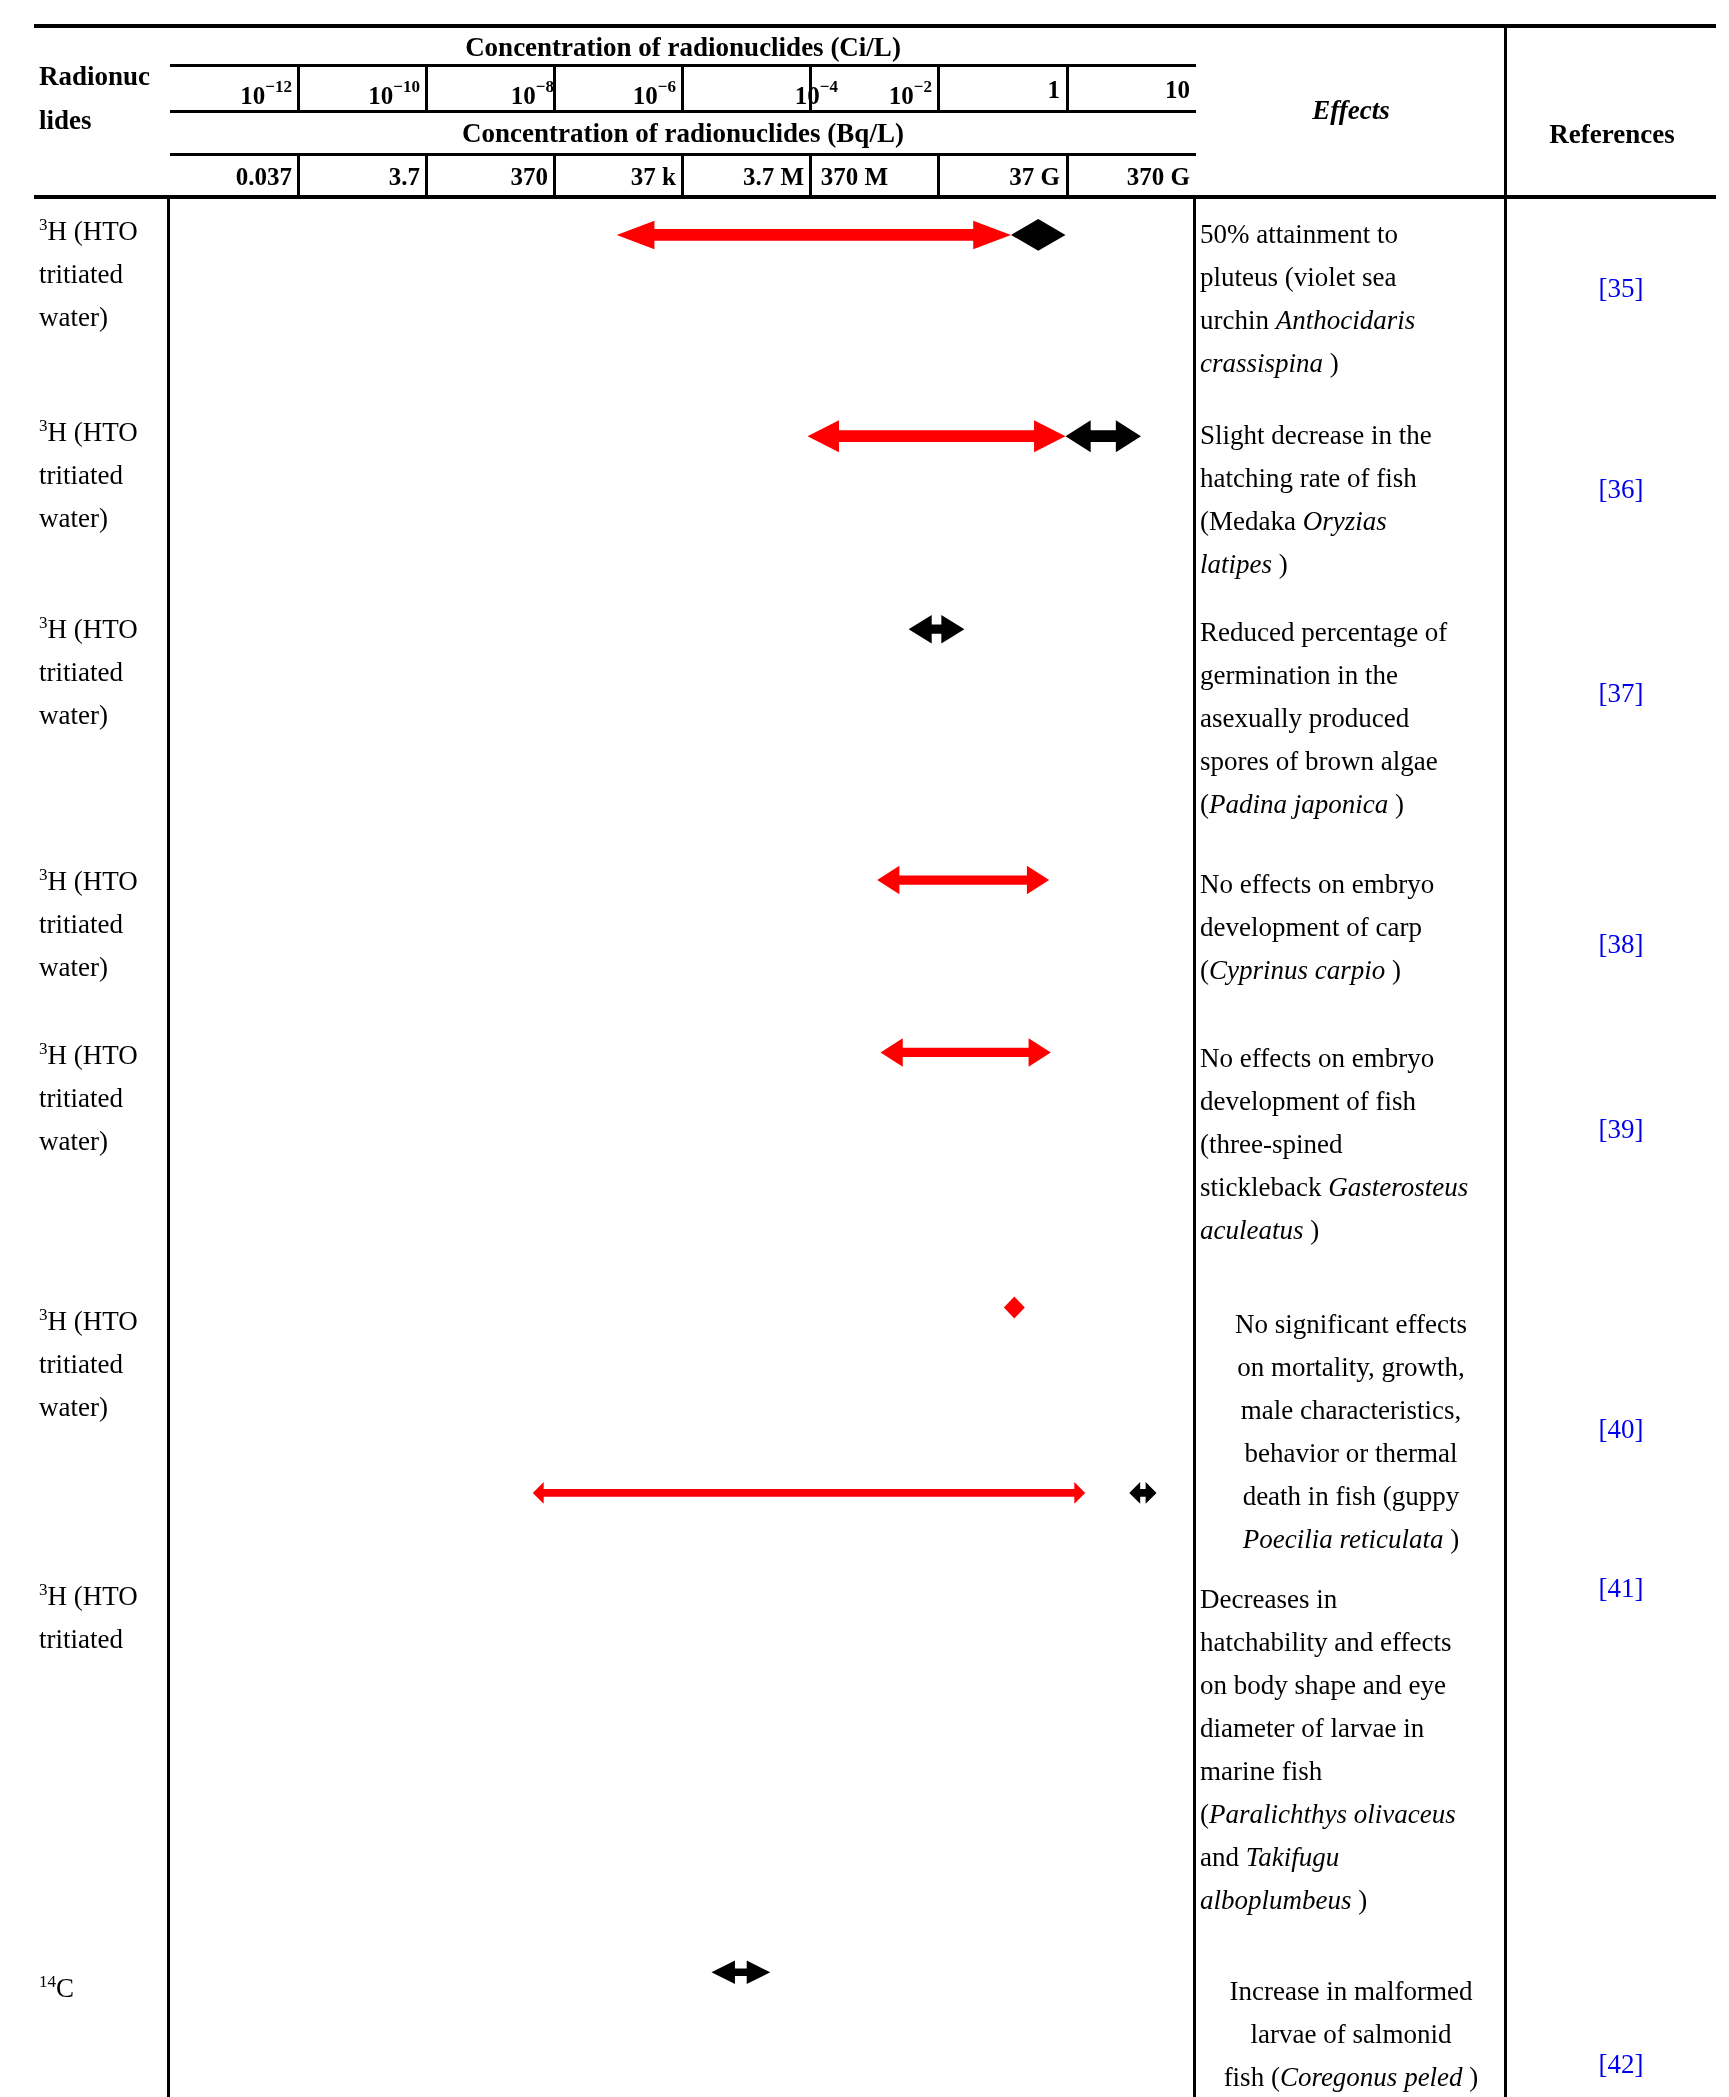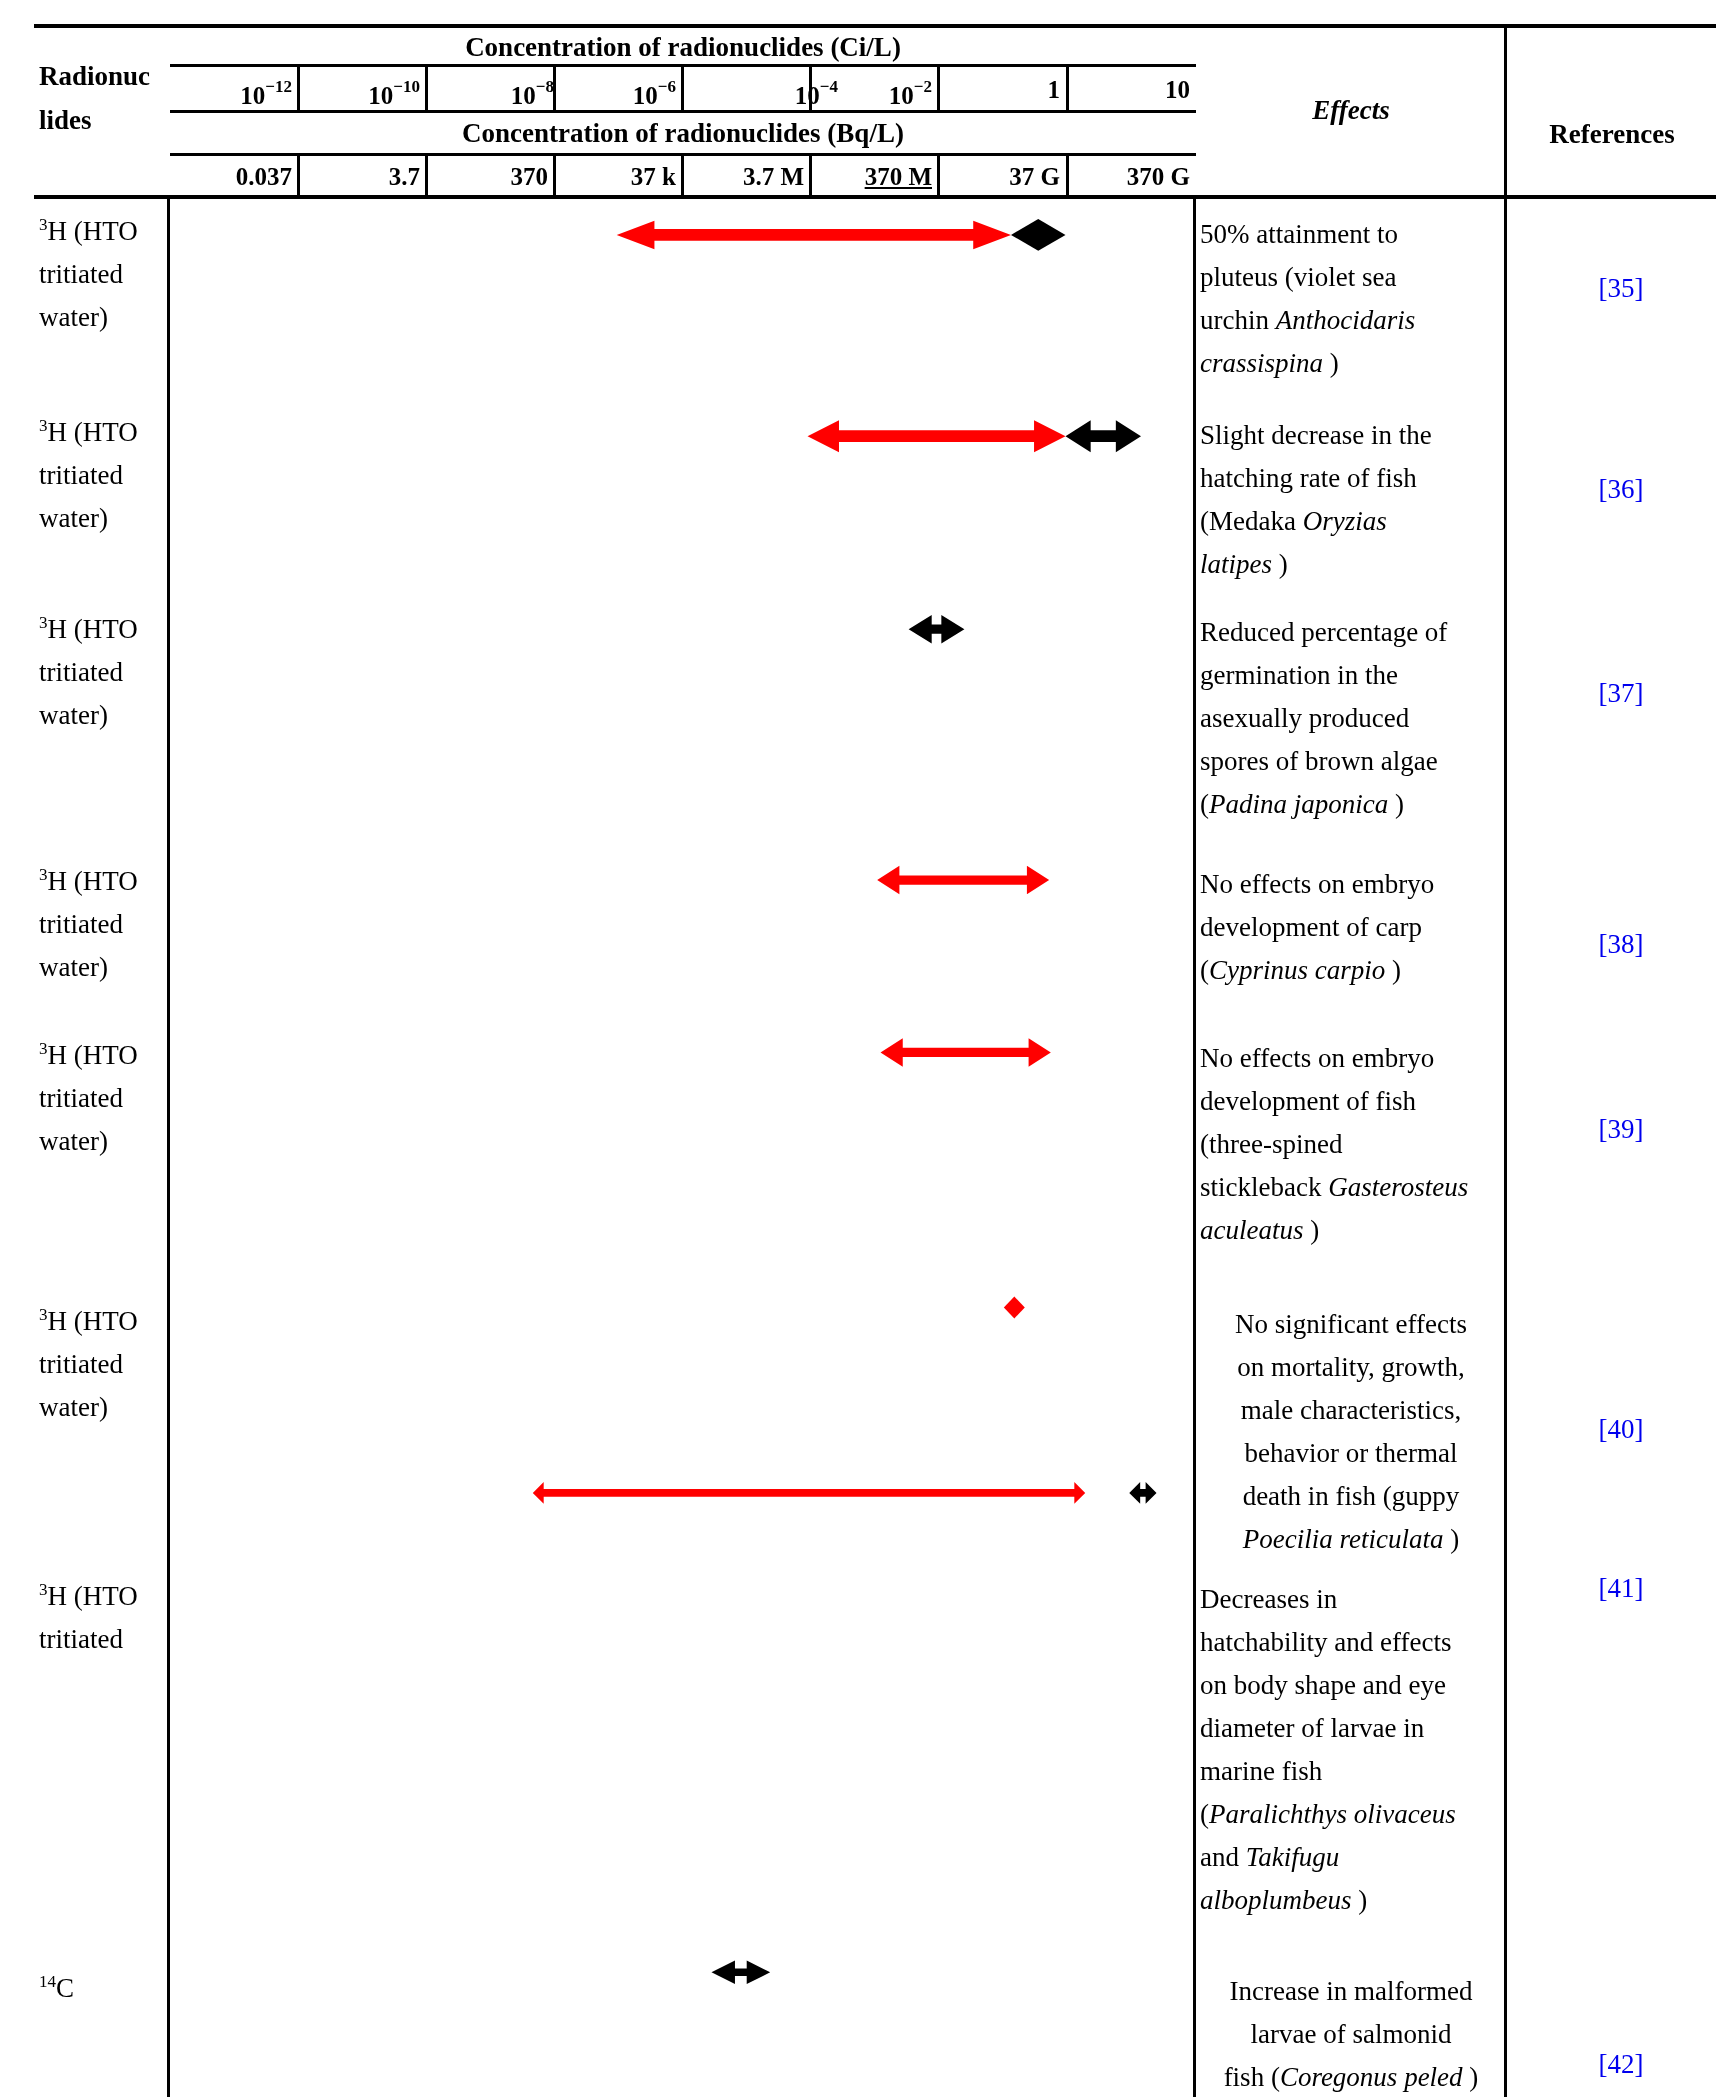--- a/index.html
+++ b/index.html
@@ -63,21 +63,21 @@
     <div class="tick" style="left: 938px; top: 77px; width: 122px;"><span>1</span></div>
     <div class="tick" style="left: 1067px; top: 77px; width: 123px;"><span>10</span></div>
   </div>
 
 <div id="bq-ticks">
     <div class="tick" style="left: 170px; top: 164px; width: 122px; text-align: right;">0.037</div>
     <div class="tick" style="left: 298px; top: 164px; width: 122px;">3.7</div>
     <div class="tick" style="left: 426px; top: 164px; width: 122px;">370</div>
     <div class="tick" style="left: 554px; top: 164px; width: 122px;">37 k</div>
     <div class="tick" style="left: 682px; top: 164px; width: 122px;">3.7 M</div>
-    <div class="tick" style="left: 810px; top: 164px; width: 122px; text-decoration: underline;">370 M</div>
+    <div class="tick" style="left: 766px; top: 164px; width: 122px;">370 M</div>
     <div class="tick" style="left: 938px; top: 164px; width: 122px;">37 G</div>
     <div class="tick" style="left: 1067px; top: 164px; width: 123px;">370 G</div>
   </div>
 
 <div class="abs hdr" style="left:1196px;top:97px;width:310px;text-align:center;font-style:italic;">Effects</div>
 <div class="abs hdr" style="left:1507px;top:97px;width:210px;text-align:center;margin-top:24px;">References</div>
 
 <div class="hline" style="left:34px;top:195px;width:1682px;height:4.2px;"></div>
 
 <div class="vline" style="left:167px;top:195px;width:3.4px;height:2244px;"></div>

